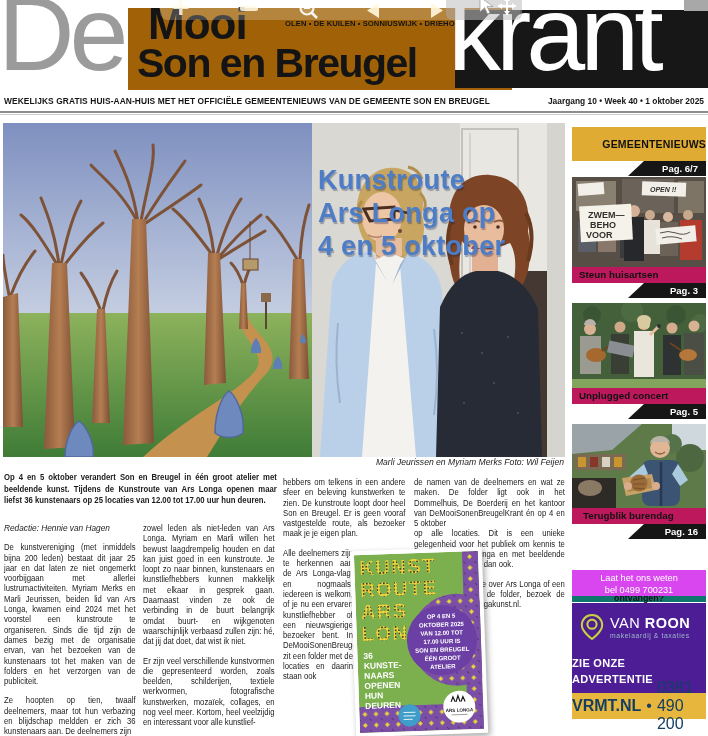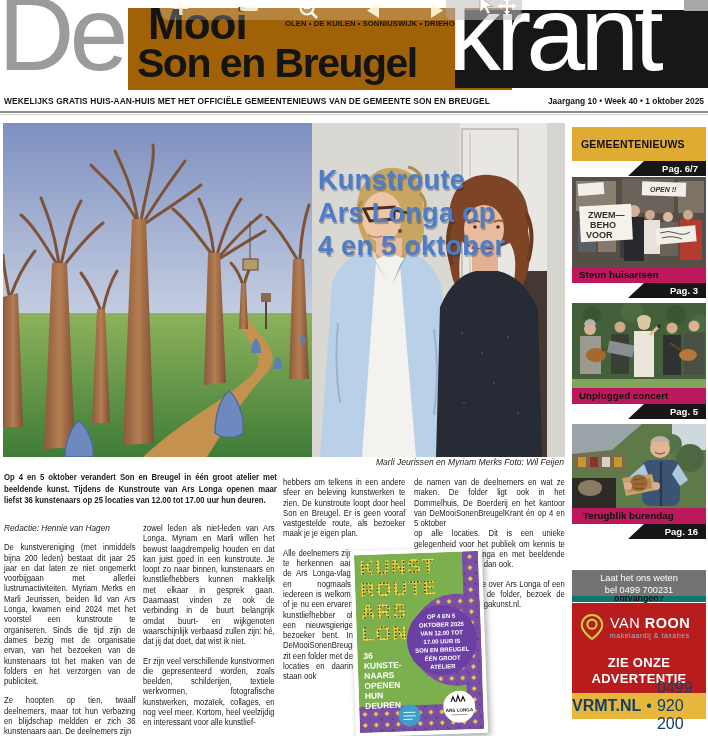--- a/index.html
+++ b/index.html
@@ -40,37 +40,37 @@
   #col3{left:283px;top:7px;width:133px;height:259px;}
   #col4{left:414px;top:7px;width:164px;height:259px;}
   .narrow3{width:76px;}
   .narrow4{margin-left:85px;}
   
   #flyer{left:353px;top:549px;width:124px;height:178px;background:#fff;padding:4px;
          transform:rotate(-2deg);box-shadow:2px 3px 6px rgba(0,0,0,.35);z-index:10;}
   
   .sb{left:572px;width:134px;}
   .sb-head{top:127px;height:34px;background:#dfab33;font-size:10.5px;font-weight:bold;color:#111;
-           padding:11px 0 0 9px;box-sizing:border-box;letter-spacing:.2px;}
+           padding:11px 0 0 9px;box-sizing:border-box;letter-spacing:.2px;text-align:right;}
   .pagetag{background:#161616;color:#fff;font-weight:bold;font-size:9.5px;height:15px;width:78px;
            left:628px;display:flex;align-items:center;justify-content:flex-end;padding-right:8px;
            box-sizing:border-box;clip-path:polygon(16px 0,100% 0,100% 100%,0 100%);}
   .sb-label{height:16px;background:#be185d;font-size:9.8px;font-weight:bold;color:#111;
             padding:2px 0 0 7px;box-sizing:border-box;}
   .notice-y{top:580px;height:22px;background:#0f766e;text-align:center;font-size:8.8px;font-weight:bold;
             color:#111;line-height:10.5px;padding-top:2px;box-sizing:border-box;}
-  .notice-b{top:570px;height:26px;background:#737373;text-align:center;font-size:9.2px;color:#fff;
+  .notice-b{top:570px;height:26px;background:#d946ef;text-align:center;font-size:9.2px;color:#fff;
             line-height:12px;padding-top:2px;box-sizing:border-box;}
-  .ad{top:603px;height:104px;background:#b91c1c;}
+  .ad{top:603px;height:104px;background:#4c1d95;}
   .adbrand{position:absolute;left:8px;top:10px;display:flex;align-items:center;gap:6px;}
   .adname{color:#fff;font-size:14.5px;letter-spacing:.5px;}
   .adname b{font-weight:800;}
   .adsub{color:#9fb9c8;font-size:6.8px;letter-spacing:.6px;margin-top:1px;}
-  .admsg{position:absolute;left:0;top:52px;width:100%;text-align:center;color:#fff;
-         font-size:13px;line-height:16px;font-weight:bold;letter-spacing:.3px;}
+  .admsg{position:absolute;left:0;top:52px;width:100%;text-align:left;color:#fff;
+         font-size:11px;line-height:16px;font-weight:bold;letter-spacing:.3px;}
   .adbar{top:693px;height:26px;background:#e7b63d;display:flex;align-items:center;justify-content:center;
          gap:5px;color:#143f63;font-size:16px;}
   .adbar .site{font-weight:800;}
   svg text{font-family:"Liberation Sans",sans-serif;}
 </style>
 </head>
 <body>
 
 <div id="page">
 
@@ -429,16 +429,16 @@
       </div>
     </div>
     <div class="admsg">
       <div>ZIE ONZE</div>
       <div>ADVERTENTIE</div>
     </div>
   </div>
   <div class="abs sb adbar" style="width:134px;">
     <span class="site">VRMT.NL</span>
     <span>•</span>
-    <span>0499 920 200</span>
+    <span>0381 490 200</span>
   </div>
 
 </div>
 
 </body></html>

